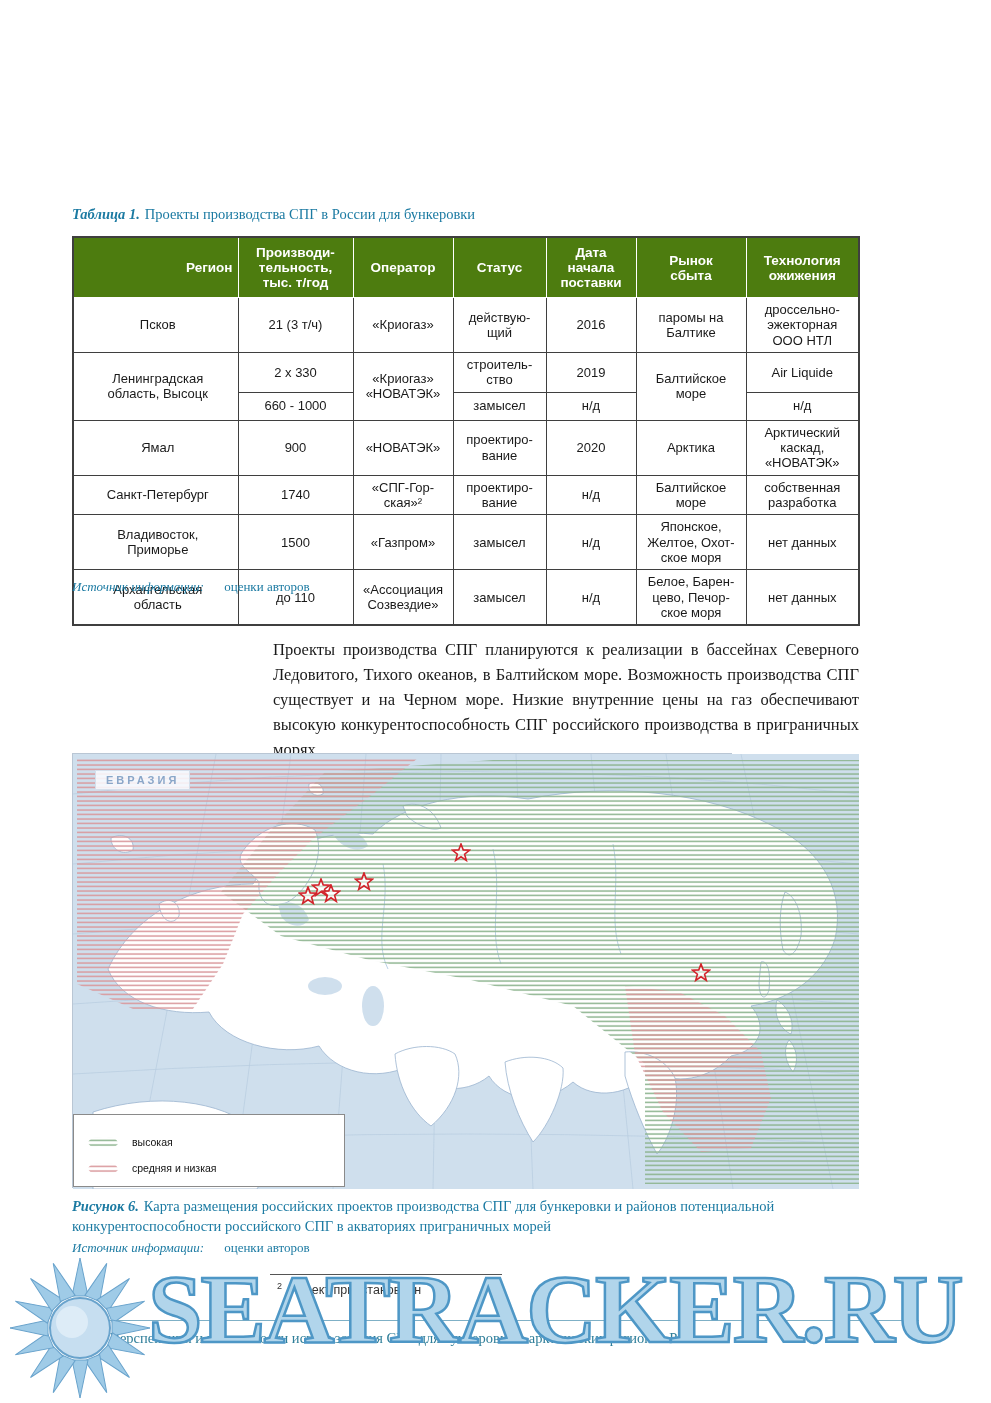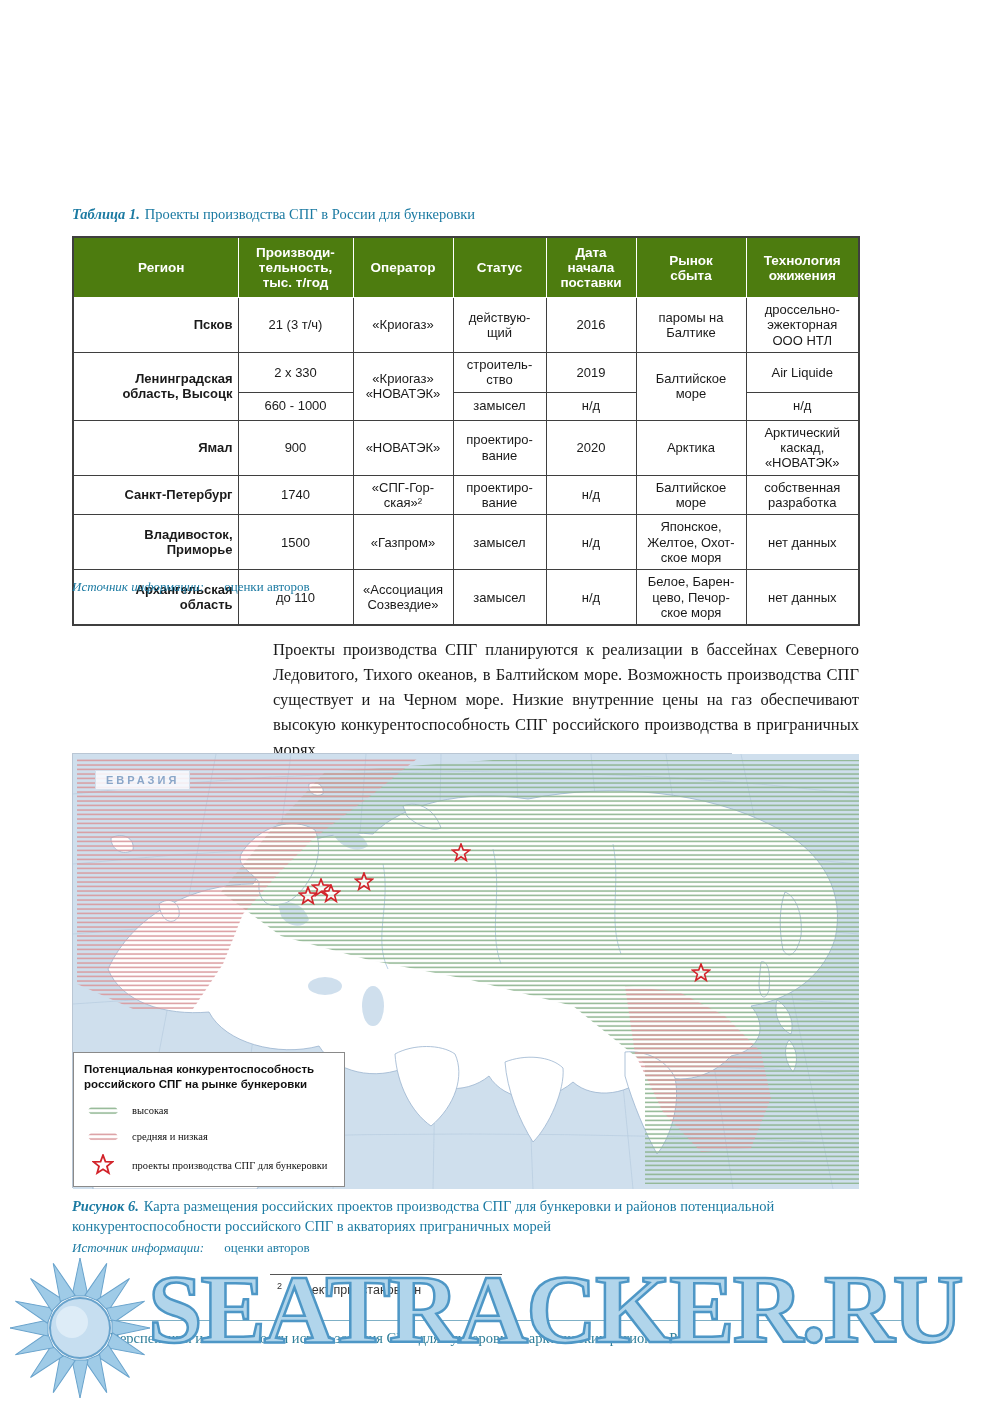--- a/index.html
+++ b/index.html
@@ -27,26 +27,26 @@
   table.lng {
     position:absolute; left:72px; top:236px; width:786px;
     border-collapse:collapse; border:2px solid #3f3f3f;
     font-size:13px; table-layout:fixed;
   }
   table.lng th {
     background:#4d7c0f; color:#ffffff; font-weight:bold; font-size:13.5px;
     border:1px solid #ffffff; padding:7px 5px; text-align:center; vertical-align:middle;
     white-space:pre-line; height:56px;
   }
-  table.lng th.first { text-align:center; padding-left:16px; }
+  table.lng th.first { text-align:right; padding-left:16px; }
   table.lng td {
     border:1px solid #3f3f3f; padding:4px 5px; text-align:center;
     vertical-align:middle; white-space:pre-line; line-height:1.18;
   }
-  table.lng td.region { text-align:right; font-weight:bold; padding-left:9px; }
+  table.lng td.region { text-align:center; font-weight:normal; padding-left:9px; }
   tr.h52 td{ height:52px; } tr.h30 td{ height:30px; } tr.h28 td{ height:28px; }
   tr.h46 td{ height:46px; } tr.h36 td{ height:36px; } tr.h42 td{ height:42px; } tr.h44 td{ height:44px; }
 
   
   .body-par {
     position:absolute; left:273px; top:617px; width:586px;
     font-family:"Liberation Serif", serif; font-size:16.5px; line-height:1.52;
     text-align:justify; color:#1a1a1a;margin-top:20px;
   }
 
@@ -61,21 +61,21 @@
     background:rgba(250,252,255,0.85); border:1px solid #d5dfeb;
     color:#8aa6c8; font-size:11px; font-weight:bold; letter-spacing:3px;
   }
   .legend {
     position:absolute; left:0px; bottom:0px; width:272px;
     background:#ffffff; border:1px solid #8a8a8a; padding:9px 10px 10px 10px;
   }
   .legend-title { font-size:11.5px; font-weight:bold; color:#111; line-height:1.3; white-space:pre-line; }
   .legend-item { display:flex; align-items:center; margin-top:10px; }
   .legend-item .sw { width:38px; margin-right:10px; flex:0 0 auto; display:flex; justify-content:center; }
-  .legend-item .lbl { font-size:10.5px; color:#111;font-family:Liberation Serif, serif; }
+  .legend-item .lbl { font-size:10.5px; color:#111; }
 
   
   .fig-caption {
     position:absolute; left:72px; top:1196px; width:795px;
     font-family:Liberation Serif, serif; font-size:14.5px; line-height:1.38; color:#1b7aa2;
   }
 
   
   .footnote-rule { position:absolute; left:270px; top:1274px; width:232px; border-top:1px solid #555; }
   .footnote {
@@ -303,45 +303,35 @@
       <use href="#star" x="248" y="130" width="20" height="20"></use>
       <use href="#star" x="281" y="118" width="20" height="20"></use>
       <use href="#star" x="378" y="89" width="20" height="20"></use>
       <use href="#star" x="618" y="209" width="20" height="20"></use>
     </g>
   </svg>
 
   <div class="map-label">ЕВРАЗИЯ</div>
 
   <div class="legend">
-    <div class="legend-title">Потенциальная конкурентоспособность
-российского СПГ на рынке бункеровки</div>
     <div class="legend-item">
       <span class="sw">
         <svg width="36" height="16" viewBox="0 0 36 16">
             <path d="M3,8 C7,2 15,2 19,5 C26,1 33,5 33,10 C29,15 20,14 14,12 C9,14 4,13 3,8 Z" fill="url(#hg)"></path>
           </svg>
       </span>
       <span class="lbl">высокая</span>
     </div>
     <div class="legend-item">
       <span class="sw">
         <svg width="36" height="16" viewBox="0 0 36 16">
             <path d="M3,8 C7,2 15,2 19,5 C26,1 33,5 33,10 C29,15 20,14 14,12 C9,14 4,13 3,8 Z" fill="url(#hr)"></path>
           </svg>
       </span>
       <span class="lbl">средняя и низкая</span>
-    </div>
-    <div class="legend-item">
-      <span class="sw">
-        <svg width="22" height="22" viewBox="-11 -11 22 22">
-            <use href="#star" x="-11" y="-11" width="22" height="22"></use>
-          </svg>
-      </span>
-      <span class="lbl">проекты производства СПГ для бункеровки</span>
     </div>
   </div>
 </div>
 
 <div class="fig-caption">
   <span class="cap-label">Рисунок 6.</span><span>Карта размещения российских проектов производства СПГ для бункеровки и районов потенциальной конкурентоспособности российского СПГ в акваториях приграничных морей</span>
 </div>
 
 <div class="source-note fig-source">
   <span class="src-label">Источник информации:</span><span>оценки авторов</span>

